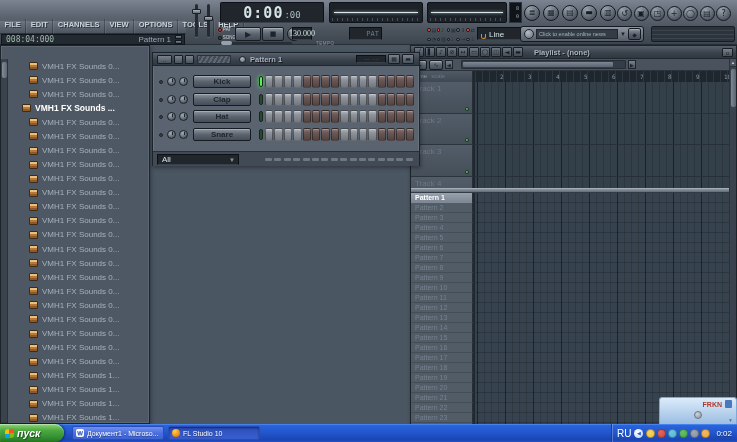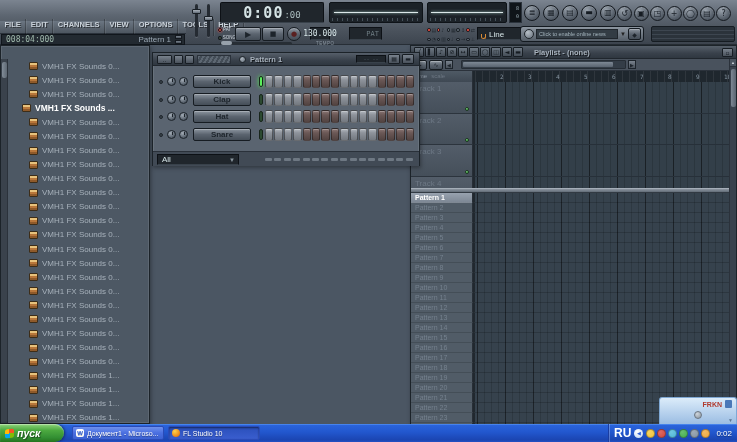--- a/index.html
+++ b/index.html
@@ -64,21 +64,21 @@
   .ledlab { display:flex; align-items:center; gap:1px; }
   .led { width:4px; height:4px; border-radius:50%; border:1px solid #10151a; }
   .metal-btn { background:linear-gradient(180deg,#8d96a0,#5b646f 50%,#454e58); border:1px solid #161c22;
     border-radius:2px; color:#1d242b; display:flex; align-items:center; justify-content:center;
     font-family:"DejaVu Sans",sans-serif; box-shadow:0 1px 0 rgba(255,255,255,.25) inset; }
   #btn-play { left:235px; top:27px; width:26px; height:14px; font-size:8px; }
   #btn-stop { left:262px; top:27px; width:22px; height:14px; font-size:7px; }
   #btn-rec  { left:287px; top:27px; width:14px; height:14px; border-radius:50%; font-size:7px; color:#5a2020; }
   #seekbar { left:220px; top:42px; width:72px; height:3px; background:#272e35; border-radius:2px; }
   #seekbar .thumb { position:absolute; left:1px; top:-1px; width:11px; height:4px; background:#97a1ab; border-radius:2px; }
-  #lcd-tempo { left:310px; top:27px; width:20px; height:13px; font-size:8px; display:flex; align-items:center; justify-content:center; }
+  #lcd-tempo { left:292px; top:27px; width:20px; height:13px; font-size:8px; display:flex; align-items:center; justify-content:center;font-family:Liberation Serif, serif; }
   #tempo-label { left:316px; top:40.5px; font-size:4.5px; color:#8b96a1; letter-spacing:.5px; }
   #lcd-pat2 { left:349px; top:27px; width:33px; height:13px; font-size:7px; display:flex; align-items:center; justify-content:flex-end; padding-right:2px; color:#6f7e84; }
   #transport-toggles { left:427px; top:25px; width:49px; height:19px; display:grid;
     grid-template-columns:repeat(5,1fr); grid-template-rows:1fr 1fr; }
   .tgl { display:flex; align-items:center; gap:1px; font-size:5px; color:#222930; font-family:"DejaVu Sans",sans-serif; }
   .tgl .led { width:3.5px; height:3.5px; }
   #lcd-snap { left:477px; top:27px; width:52px; height:13px; display:flex; align-items:flex-end; font-size:8px; font-family:"Liberation Sans",sans-serif; }
   #snap-magnet { width:5px; height:5px; border:1.5px solid #d98b35; border-top:none; border-radius:0 0 3px 3px; margin:0 3px 0 3px; }
   #lcd-snap .arrow { margin-left:auto; padding-right:2px; color:#8a969f; font-size:6px; }
   #hint-panel { left:520px; top:26px; width:124px; height:16px; border-radius:3px;
@@ -219,21 +219,21 @@
   #tasks { display:flex; margin-left:8px; gap:4px; }
   .task-btn { width:92px; height:14px; border-radius:2px; display:flex; align-items:center; padding:0 3px;
     font-size:7px; color:#fff; white-space:nowrap; overflow:hidden;
     background:linear-gradient(180deg,#6f91ee,#4a6fe0 50%,#3c62d3); border:1px solid #2a4bb8; text-shadow:0 1px 1px rgba(0,0,0,.4); }
   .task-btn.active { background:linear-gradient(180deg,#2a4fba,#3a5ecf); box-shadow:0 1px 2px rgba(0,0,0,.5) inset; }
   .task-icon { width:8px; height:8px; border-radius:2px; margin-right:3px; flex:none; }
   .task-icon.word { background:#fff; color:#2a5bd7; font-size:6px; font-weight:bold; line-height:8px; text-align:center; }
   .task-icon.fl { border-radius:50%; background:radial-gradient(circle at 35% 30%,#ffd24a,#ef8f1c 60%,#b65c10); }
   #tray { margin-left:auto; display:flex; align-items:center; gap:3px; padding-right:5px; height:100%;
     border-left:1px solid #1a3da0; box-shadow:1px 0 0 rgba(255,255,255,.25) inset; padding-left:5px; }
-  #tray-lang { color:#fff; font-size:12px; font-weight:bold; }
+  #tray-lang { color:#fff; font-size:10px; font-weight:normal; }
   #tray-chevron { width:9px; height:9px; border-radius:50%; background:radial-gradient(circle at 35% 30%,#ffffff,#bcd2ee);
     color:#2a5bd7; font-size:5px; line-height:9px; text-align:center; }
   .tray-ico { width:9px; height:9px; border-radius:50%; border:1px solid rgba(0,0,0,.3); }
   #tray-clock { color:#fff; font-size:8px; margin-left:3px; text-shadow:0 1px 1px rgba(0,0,0,.4); }
 </style>
 </head>
 <body>
 
 <div id="root">
 

